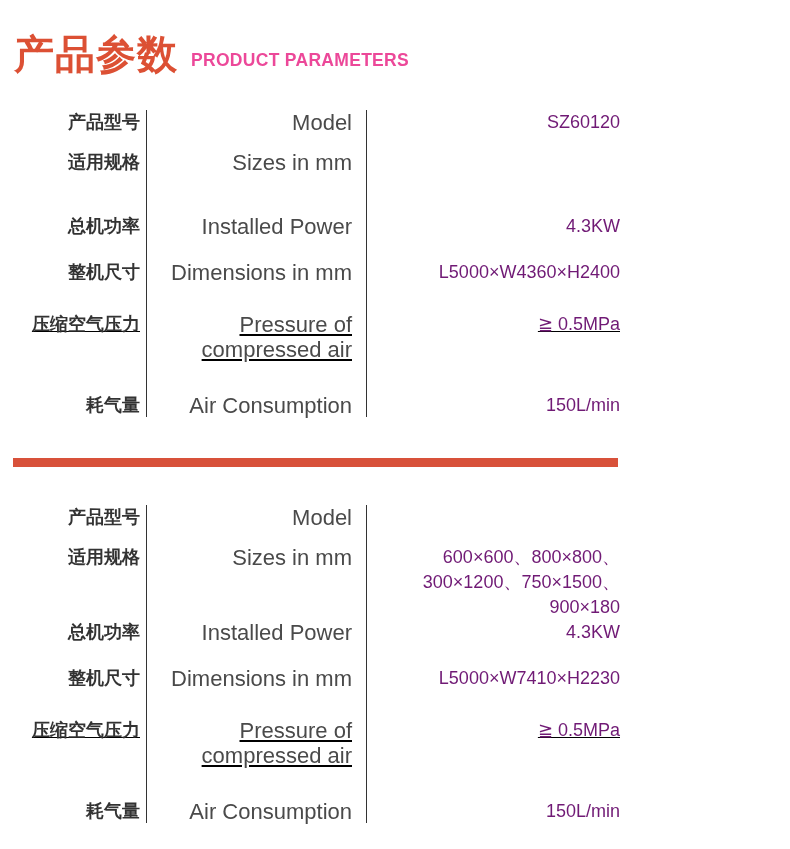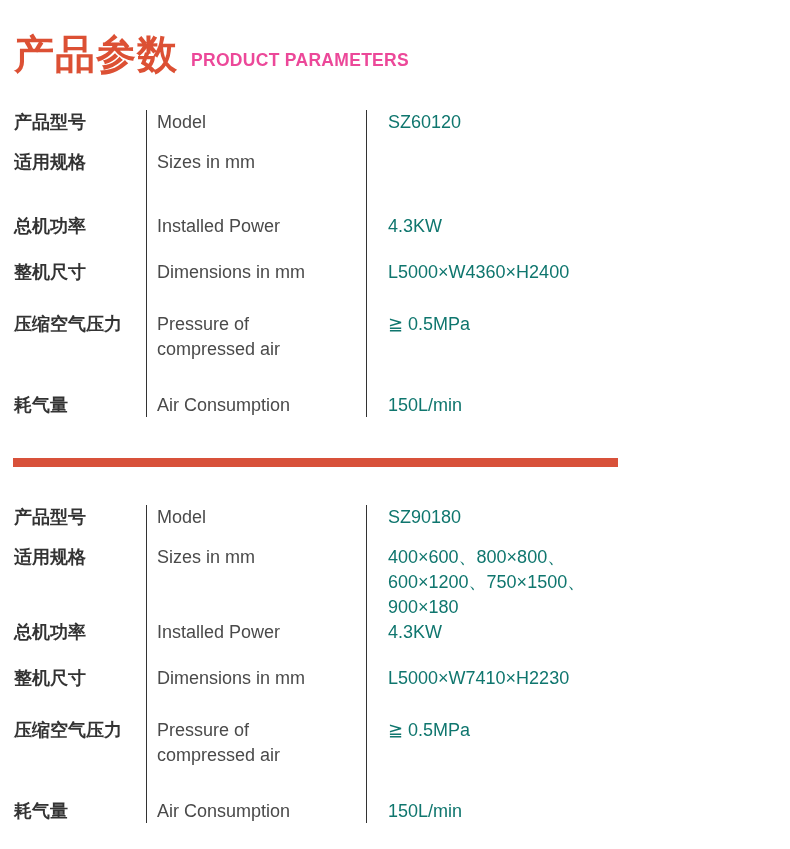--- a/index.html
+++ b/index.html
@@ -33,20 +33,21 @@
     letter-spacing: 0.3px;
     margin-left: 13px;
     padding-bottom: 5px;
   }
 
   
   .spec-table {
     position: relative;
     margin: 0 10px 0 14px;
     padding-top: 7px;
+    text-align: right;
   }
   .spec-table .vline {
     position: absolute;
     width: 1px;
     background: #333333;
     top: 7px;
     bottom: 10px;
   }
   .vline.v1 { left: 132px; }
   .vline.v2 { left: 352px; }
@@ -55,39 +56,39 @@
   .cell { line-height: 25px; }
   .c-zh {
     width: 132px;
     font-size: 18px;
     font-weight: bold;
     color: #333333;
     padding-right: 6px;
   }
   .c-en {
     width: 220px;
-    font-size: 18px;
+    font-size: 22px;
     color: #4A4A4A;
     padding-left: 11px;
     padding-right: 14px;
   }
   .c-val {
     flex: 1;
     font-size: 18px;
-    color: #0f766e;
+    color: #701a75;
     padding-left: 11px;
     max-width: 404px;
     margin-left: 11px;
   }
   
   .row-0 { min-height: 40px; }
   .row-1 { min-height: 64px; }
   .row-2 { min-height: 46px; }
   .row-3 { min-height: 52px; }
-  .row-4 { min-height: 81px; }
+  .row-4 { min-height: 81px; text-decoration: underline; }
   .row-5 { min-height: 34px; }
 
   .table-1 { margin-top: 27px; min-height: 315px; }
   .table-2 { min-height: 320px; }
 
   
   .section-bar {
     height: 9px;
     background: #D8513A;
     margin: 31px 12px 31px 13px;
@@ -140,26 +141,25 @@
 
   <div class="section-bar"></div>
 
   <div class="spec-table table-2">
     <div class="vline v1"></div>
     <div class="vline v2"></div>
 
     <div class="row row-0">
       <div class="cell c-zh">产品型号</div>
       <div class="cell c-en">Model</div>
-      <div class="cell c-val">SZ90180</div>
     </div>
     <div class="row row-1">
       <div class="cell c-zh">适用规格</div>
       <div class="cell c-en">Sizes in mm</div>
-      <div class="cell c-val">400×600、800×800、600×1200、750×1500、900×180</div>
+      <div class="cell c-val">600×600、800×800、300×1200、750×1500、900×180</div>
     </div>
     <div class="row row-2">
       <div class="cell c-zh">总机功率</div>
       <div class="cell c-en">Installed Power</div>
       <div class="cell c-val">4.3KW</div>
     </div>
     <div class="row row-3">
       <div class="cell c-zh">整机尺寸</div>
       <div class="cell c-en">Dimensions in mm</div>
       <div class="cell c-val">L5000×W7410×H2230</div>

